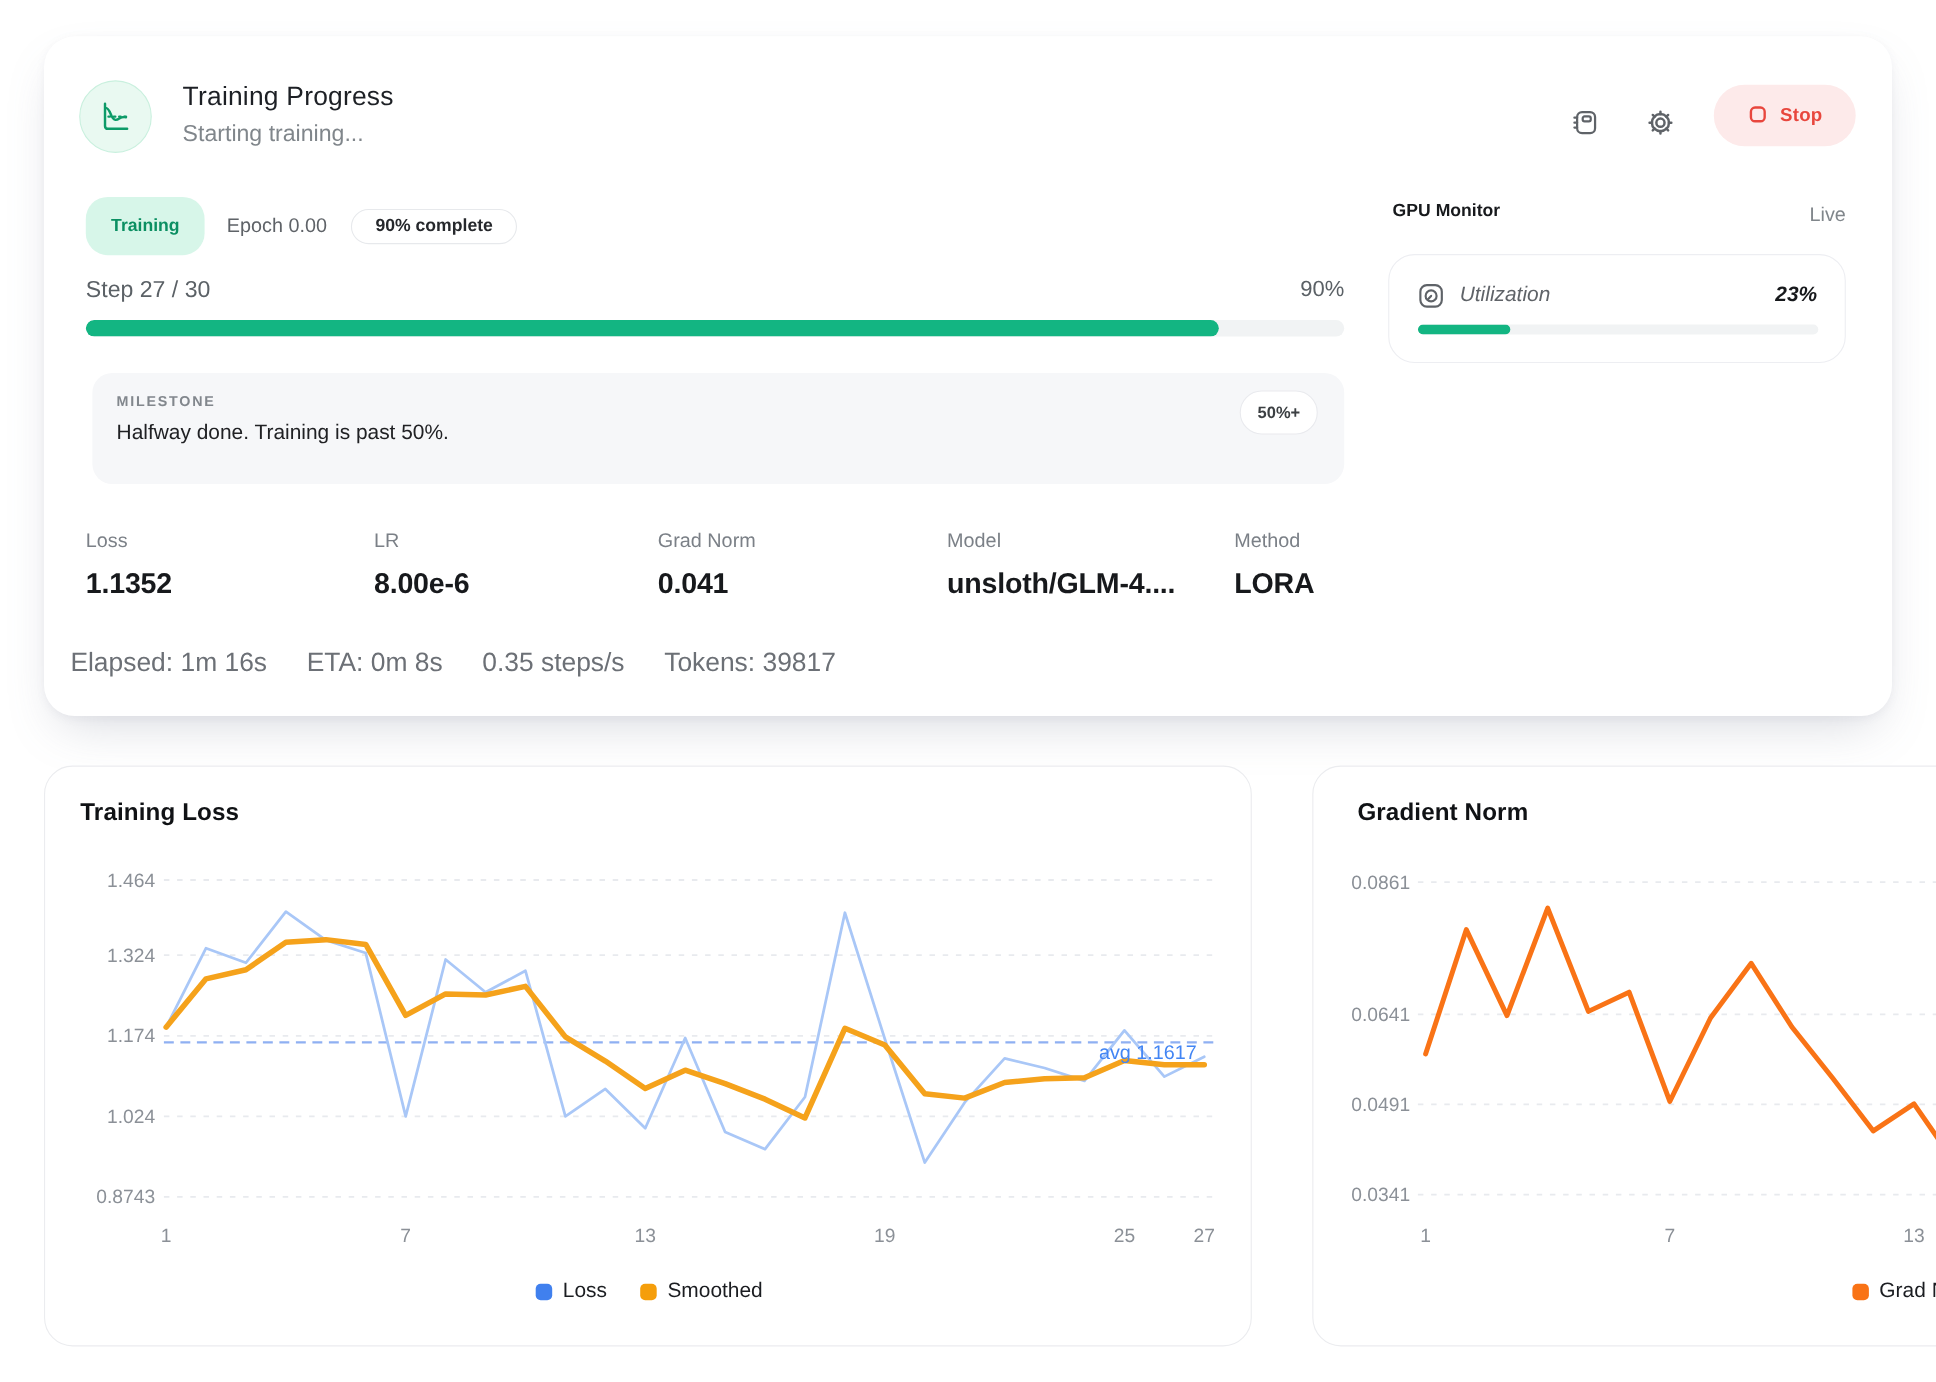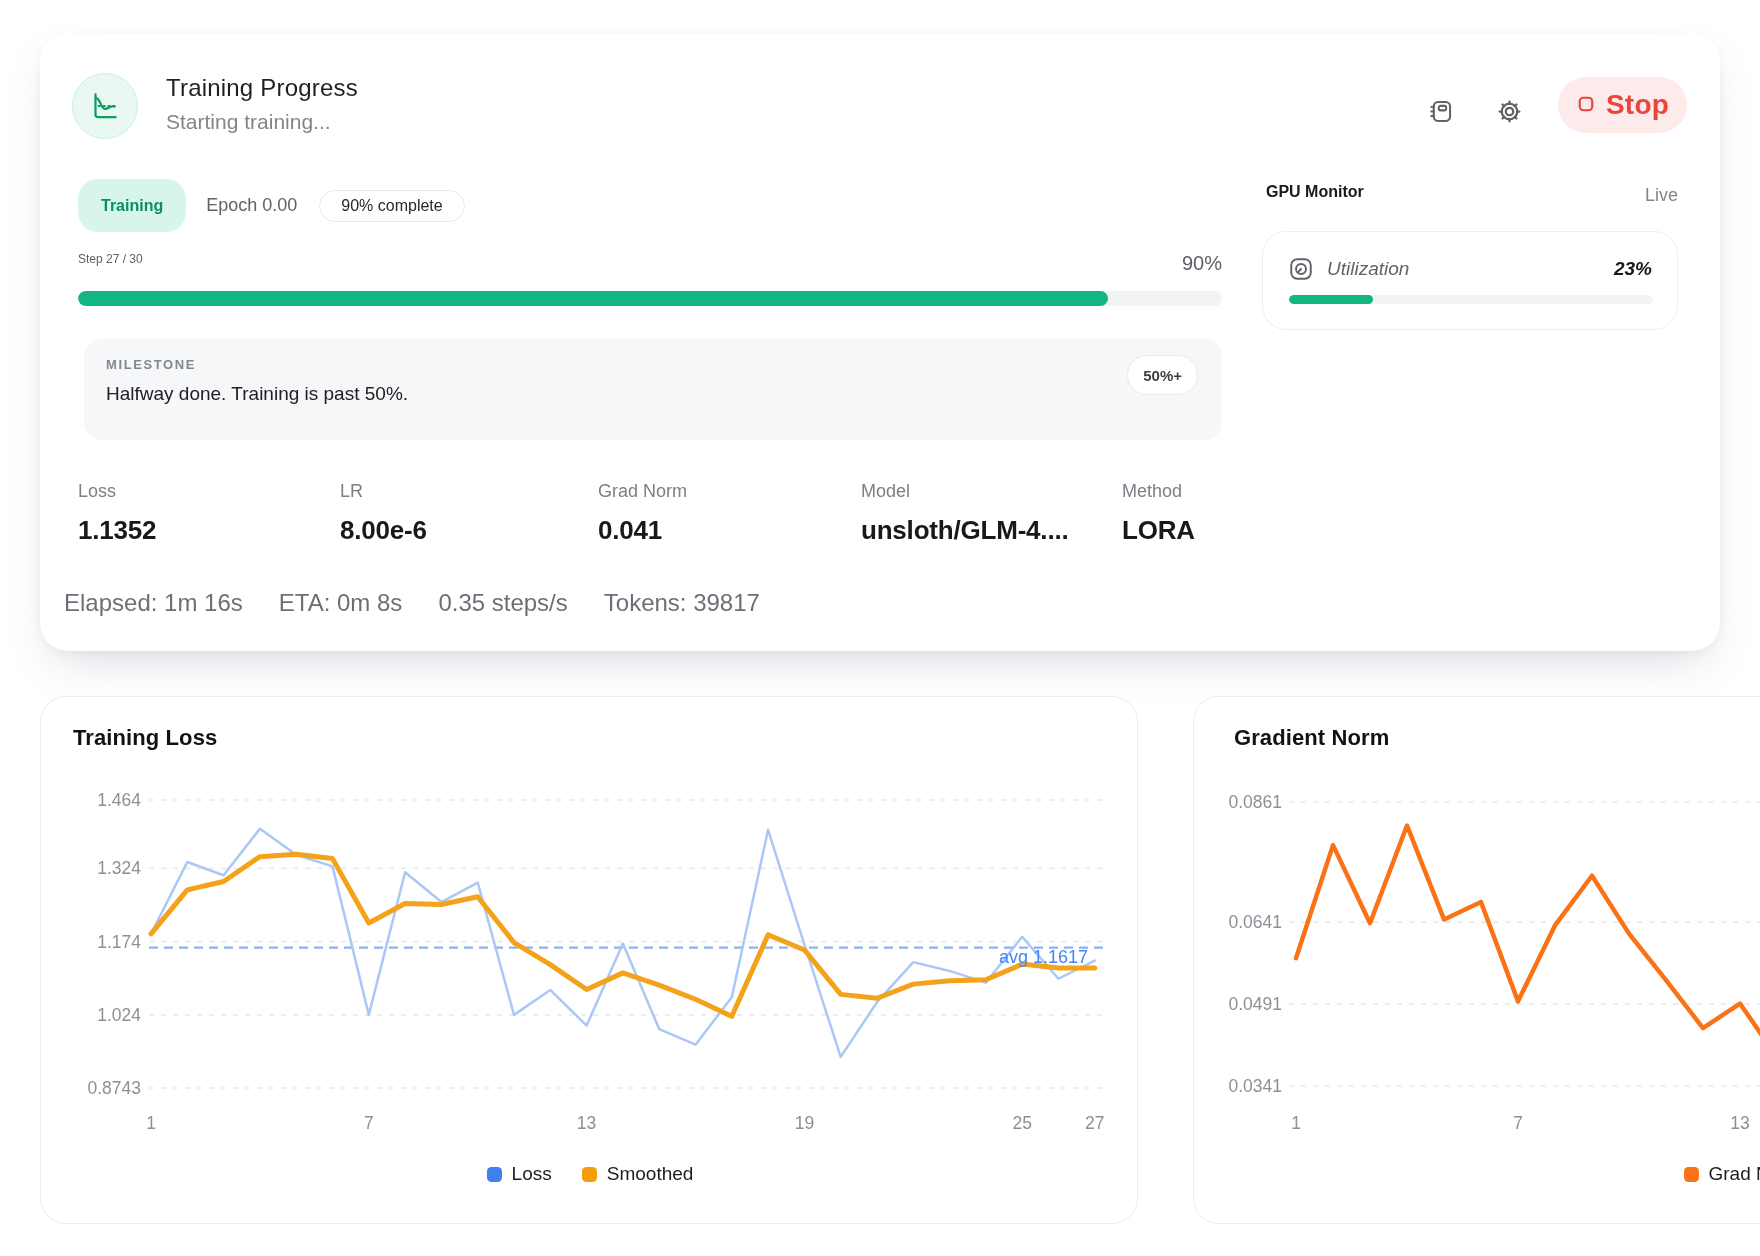--- a/index.html
+++ b/index.html
@@ -16,30 +16,30 @@
   .hero-title { position:absolute; left:126px; top:41px; font-size:24px; font-weight:400; color:#1d2025; letter-spacing:.2px; }
   .hero-sub { position:absolute; left:126px; top:77px; font-size:21px; color:#80868b; }
 
   .icon-btn { position:absolute; top:58px; width:44px; height:44px; border:none; background:transparent;
     display:flex; align-items:center; justify-content:center; cursor:pointer; color:#5f6368; }
   .icon-btn.notebook { left:1378px; }
   .icon-btn.gear { left:1447px; }
   .stop-btn { position:absolute; left:1518px; top:44px; width:129px; height:56px; border:none; cursor:pointer;
     border-radius:28px; background:var(--red-soft); color:var(--red);
     display:flex; align-items:center; justify-content:center; gap:10px; font-family:inherit; }
-  .stop-btn span.lbl { font-size:28px; font-weight:700; letter-spacing:.2px; }
+  .stop-btn span.lbl { font-size:17px; font-weight:700; letter-spacing:.2px; }
 
   .badge-row { position:absolute; left:38px; top:146px; display:flex; align-items:center; }
   .badge-training { height:53px; padding:0 23px; border-radius:20px; background:var(--green-soft);
     color:var(--green-deep); font-size:16px; font-weight:700; display:flex; align-items:center; }
   .epoch { margin-left:20px; font-size:18px; color:#5f6368; }
   .badge-complete { margin-left:22px; height:32px; padding:0 21px; border-radius:20px; background:#fff;
-    border:1.5px solid #e7e9ec; color:#26282c; font-size:16px; font-weight:400; display:flex; align-items:center; }
-
-  .step-label { position:absolute; left:38px; top:219px; font-size:12px; color:#5b6166; }
+    border:1.5px solid #e7e9ec; color:#26282c; font-size:16px; font-weight:700; display:flex; align-items:center; }
+
+  .step-label { position:absolute; left:38px; top:219px; font-size:21px; color:#5b6166; }
   .pct-label { position:absolute; top:219px; left:38px; width:1144px; text-align:right; font-size:20px; color:#5b6166; }
   .main-bar { position:absolute; left:38px; top:258px; width:1144px; height:15px; border-radius:8px; background:var(--track); overflow:hidden; }
   .main-bar .fill { height:100%; border-radius:8px; background:var(--green); }
 
   .milestone { position:absolute; left:44px; top:306px; width:1138px; height:101px; background:var(--panel); border-radius:18px; }
   .milestone-label { position:absolute; left:22px; top:18px; font-size:13px; font-weight:700; letter-spacing:1.6px; color:#82878d; }
   .milestone-msg { position:absolute; left:22px; top:44px; font-size:19px; color:#202124; }
   .milestone-badge { position:absolute; right:24px; top:16px; height:40px; padding:0 15px; background:#fff;
     border:1.5px solid #e9eaee; border-radius:20px; font-size:15px; font-weight:700; color:#3c4043;
     display:flex; align-items:center; }

